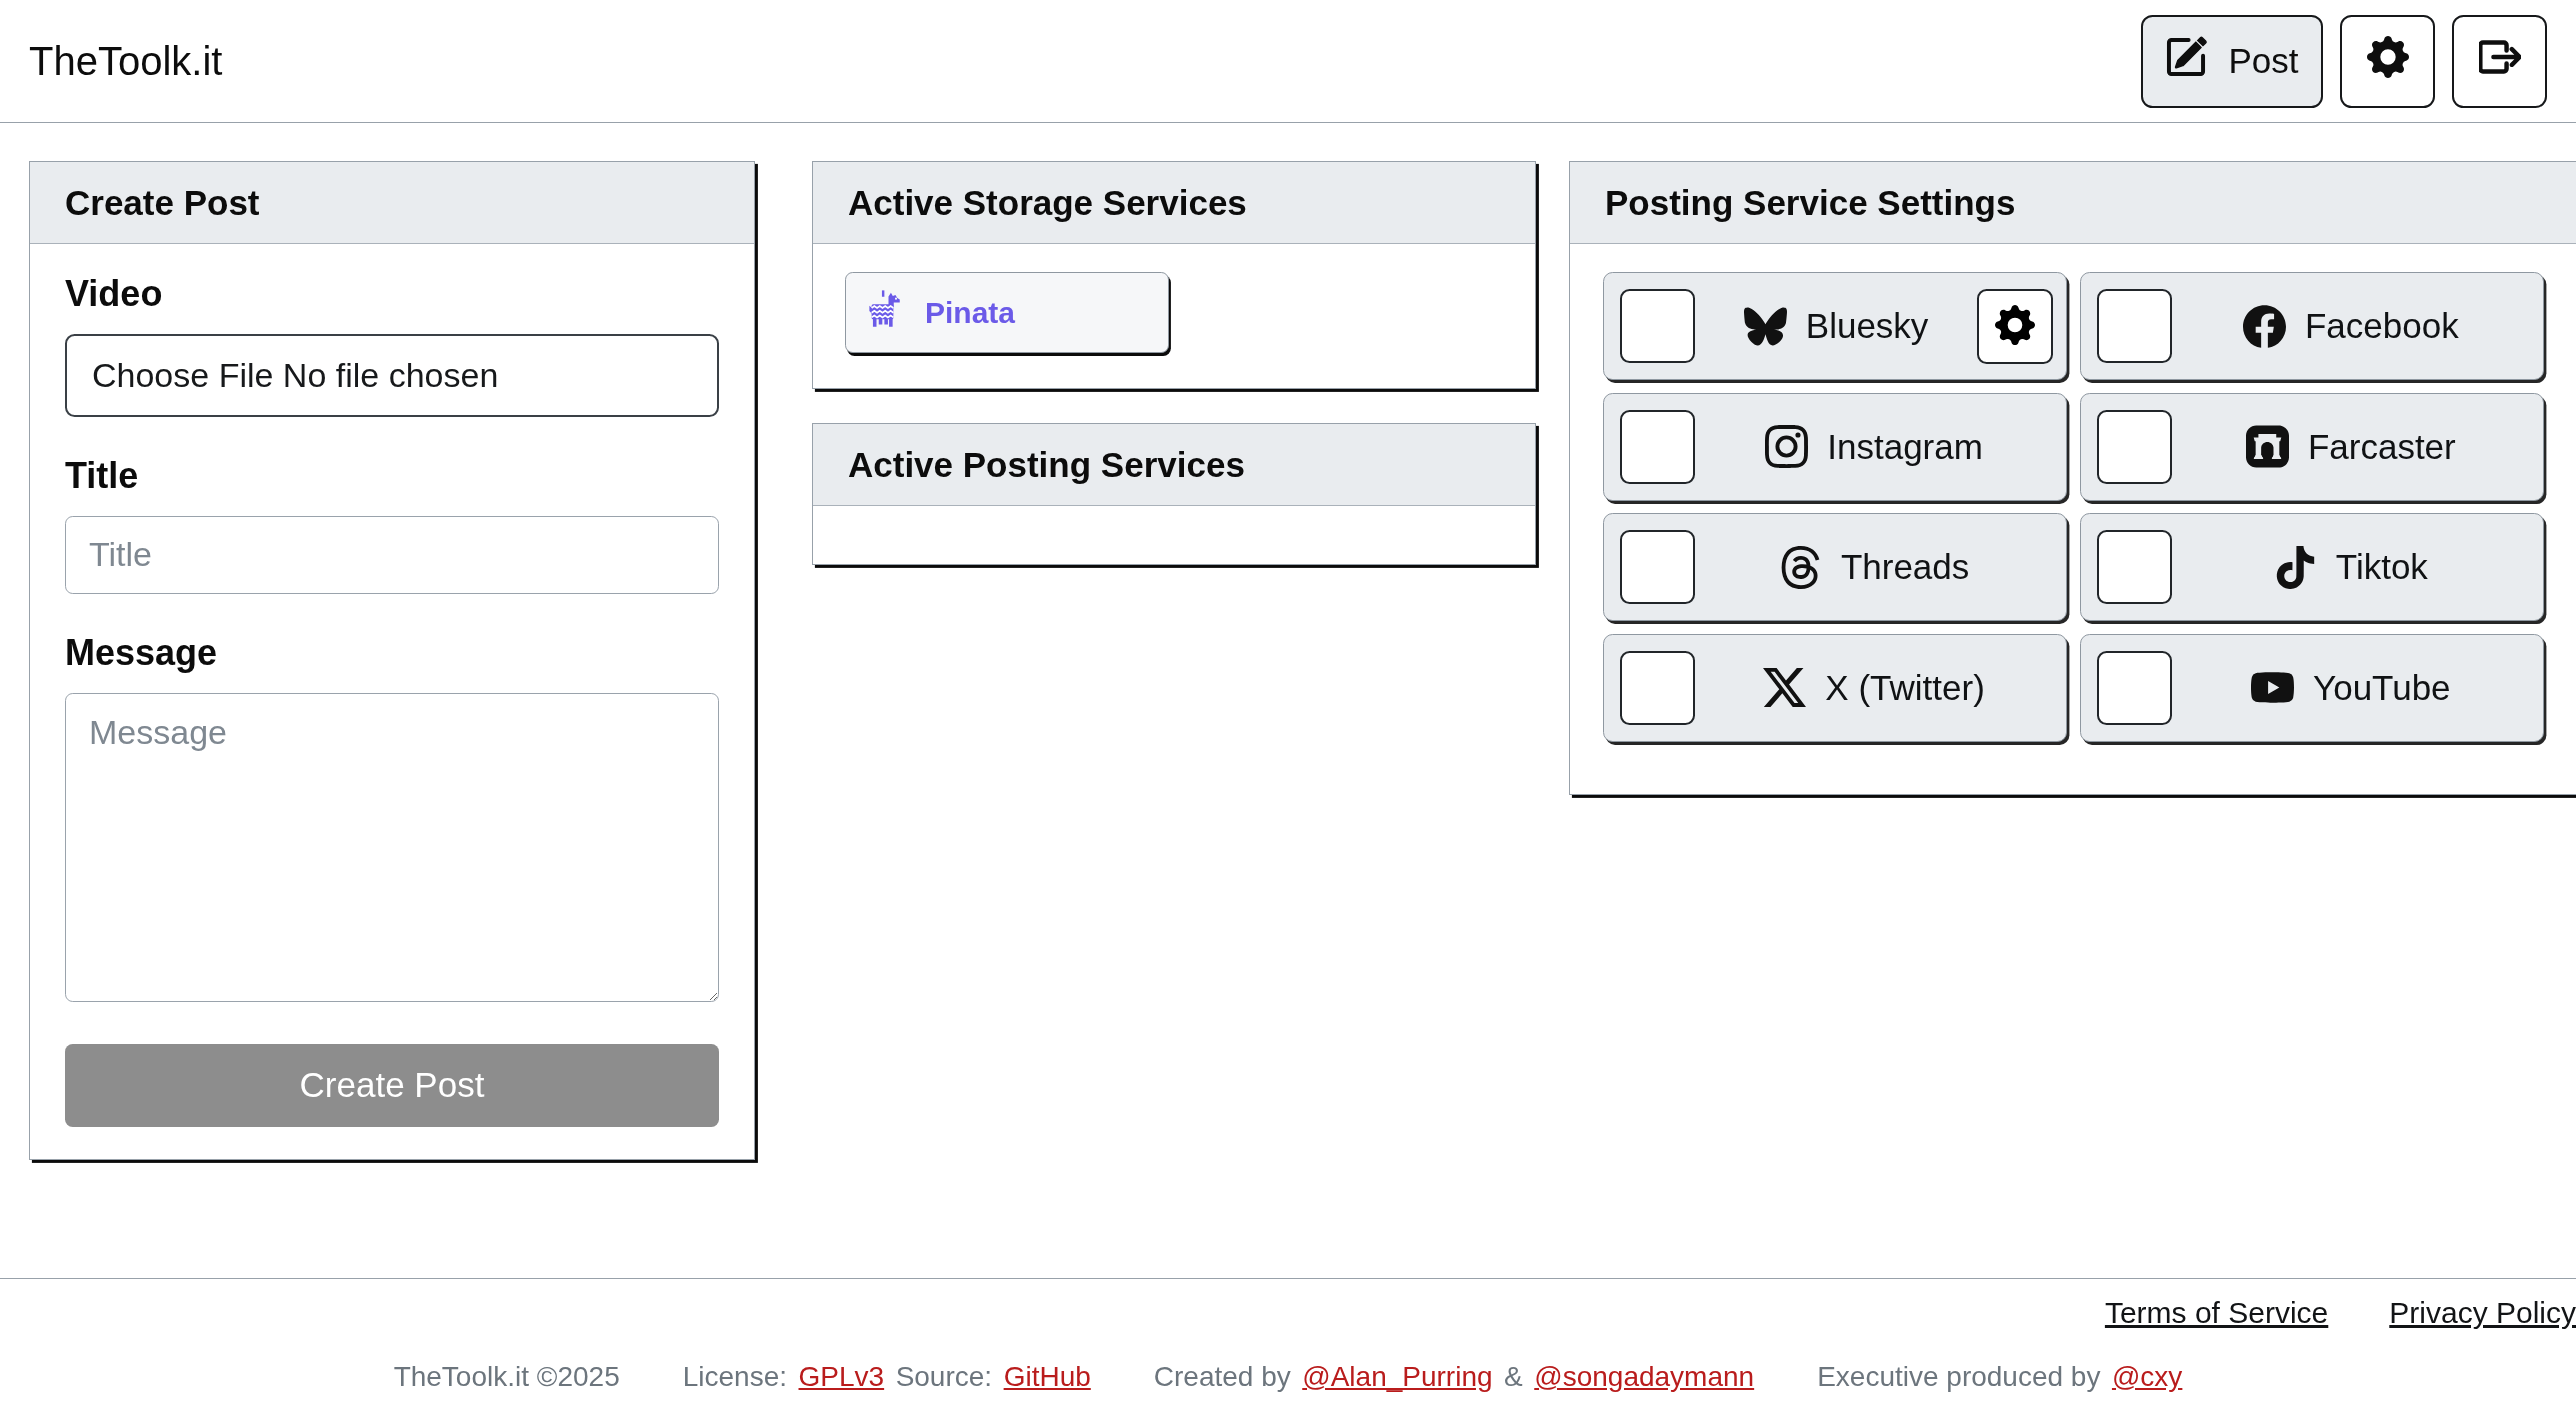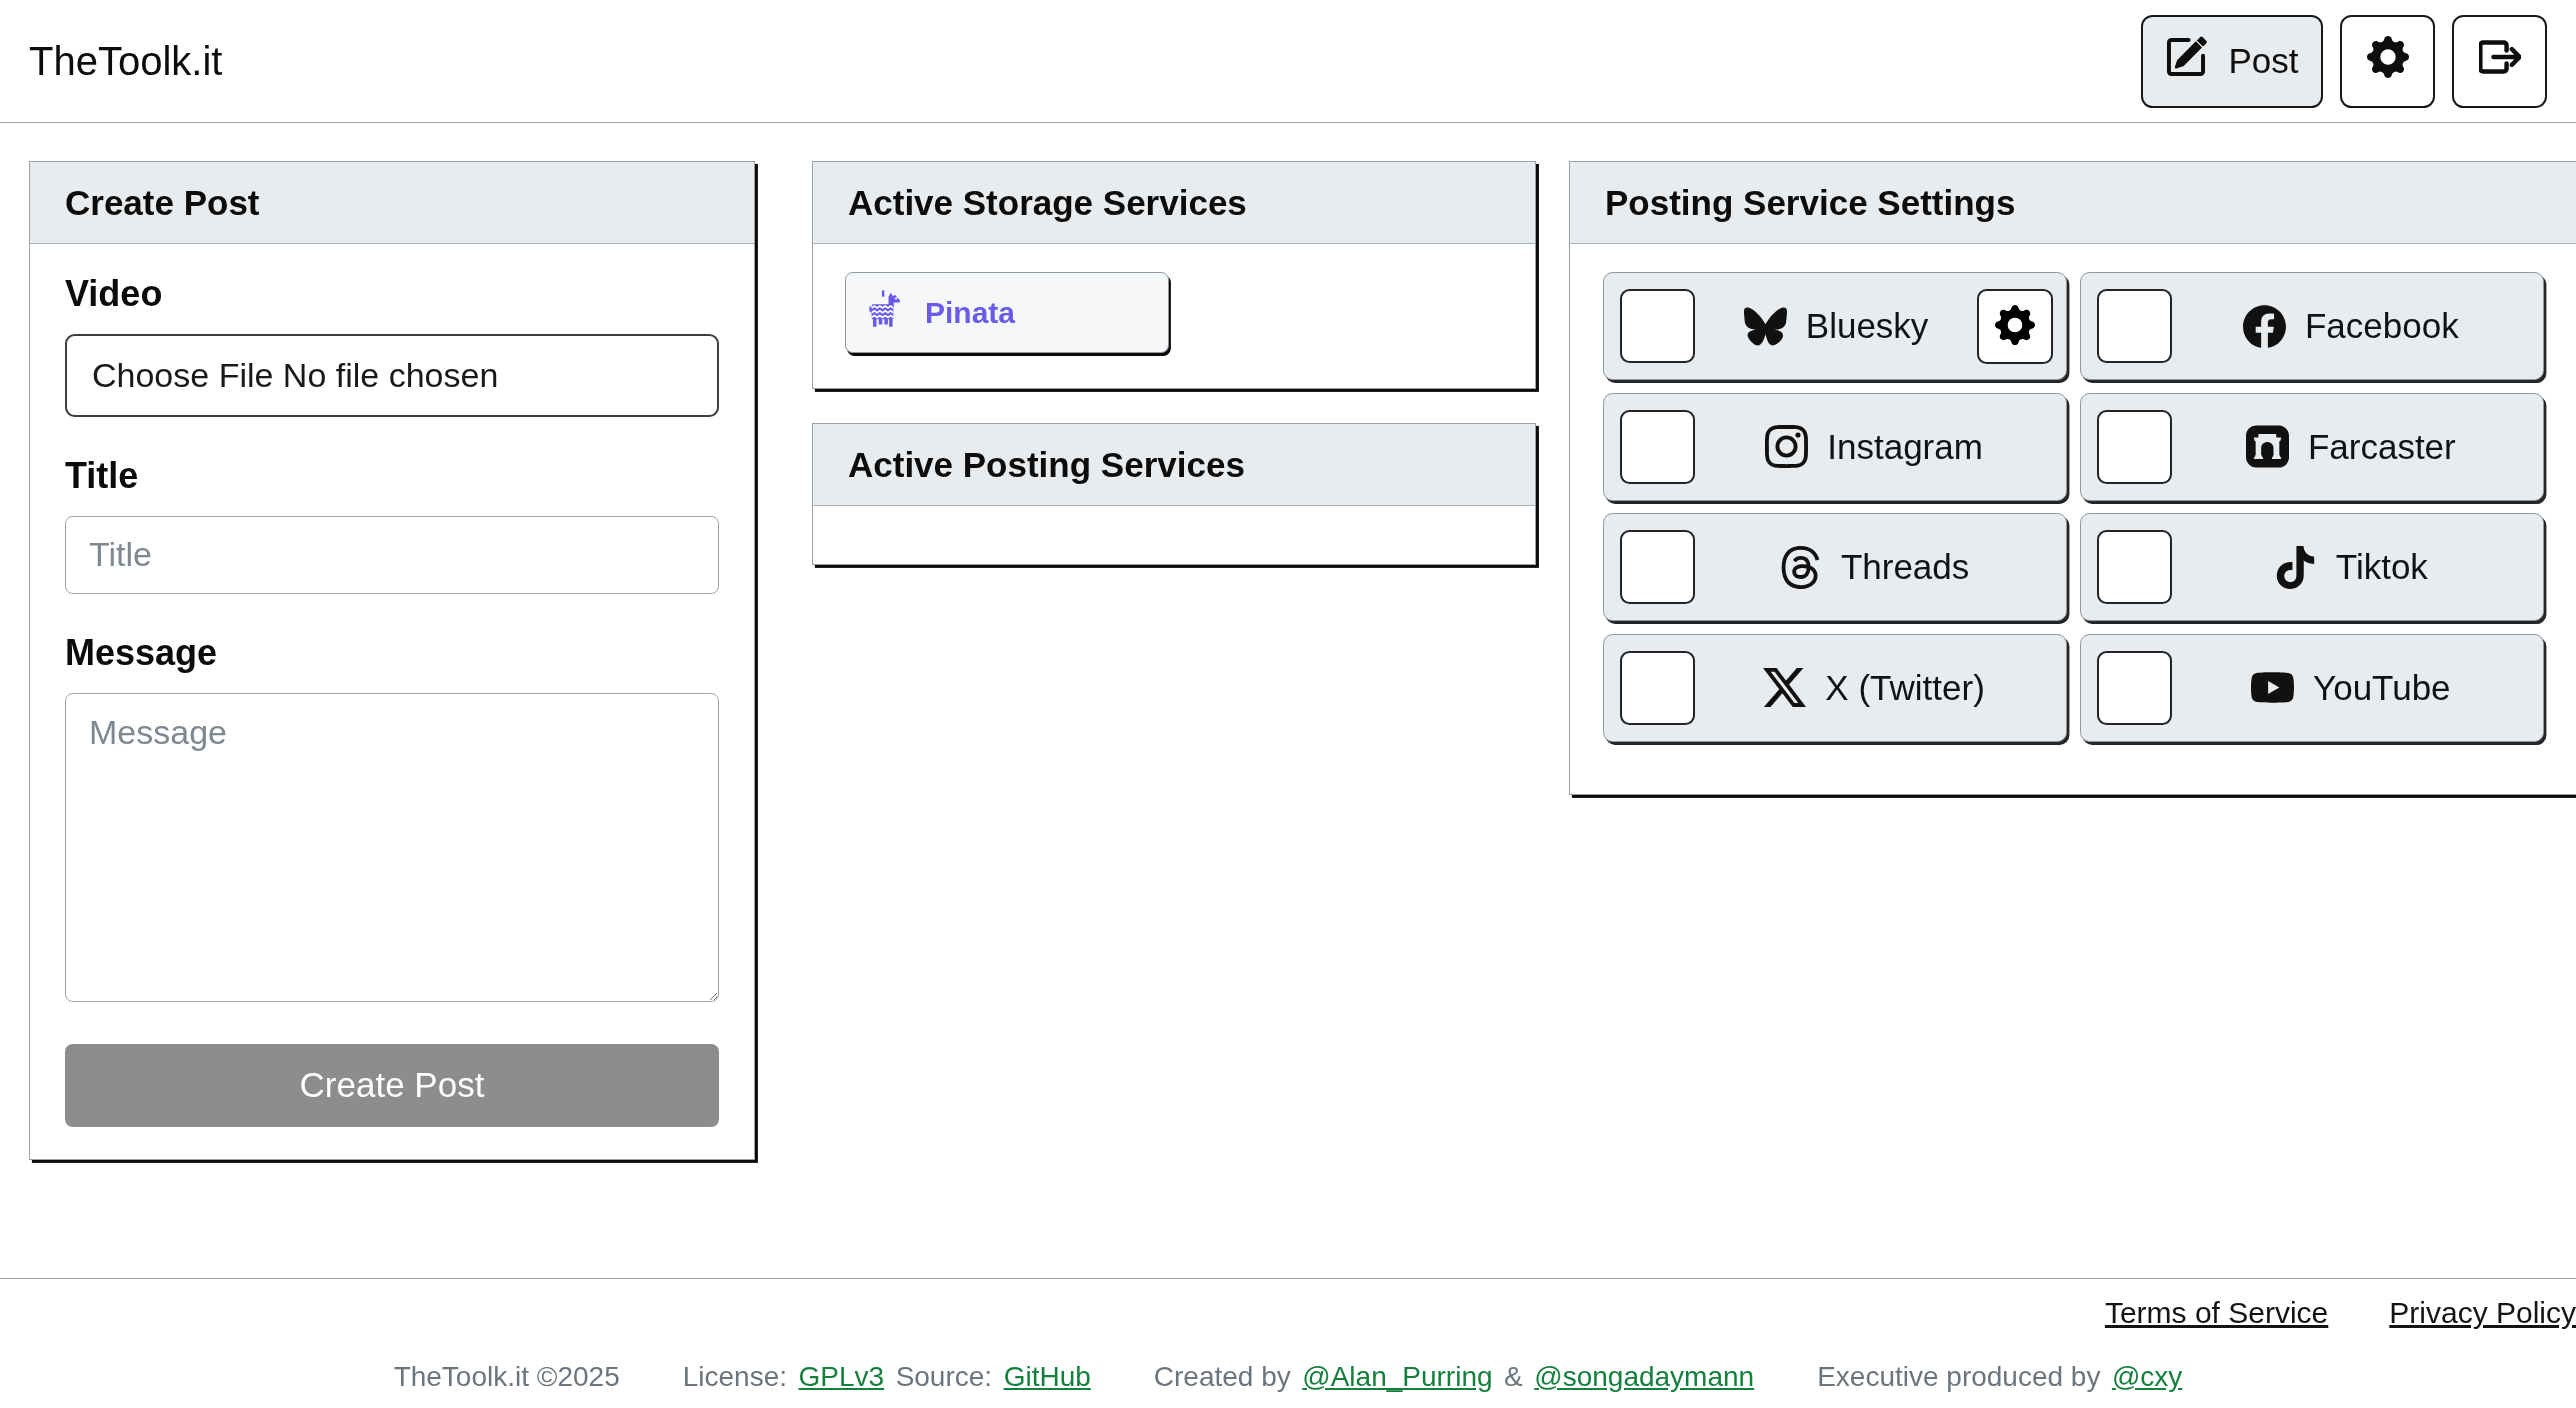--- a/index.html
+++ b/index.html
@@ -77,21 +77,21 @@
     display:flex;align-items:center;justify-content:center;cursor:pointer;box-sizing:border-box;padding:0;
   }
   .gear-btn svg{width:40px;height:40px;}
   
   .footer{position:absolute;left:0;right:0;top:1278px;border-top:1.9px solid #98a1aa;padding-top:17px;}
   .footer a{cursor:pointer;}
   .footer-links{display:flex;justify-content:flex-end;gap:61px;font-size:30px;}
   .footer-links a{color:#121416;text-decoration:underline;}
   .credits{margin-top:31px;display:flex;justify-content:center;gap:63px;font-size:28px;color:#6c757d;white-space:nowrap;}
   .credit-group{display:flex;gap:11.5px;align-items:baseline;}
-  .credits a{color:#15803d;text-decoration:underline;}
+  .credits a{color:#b91c1c;text-decoration:underline;}
 </style>
 </head>
 <body>
 
 <header class="app-header">
   <div class="brand">TheToolk.it</div>
   <div class="header-actions">
     <button class="hbtn post-btn">
       <span class="svgwrap"><svg viewBox="0 0 16 16" fill="currentColor" stroke="currentColor" stroke-width="0.5">
             <path d="M15.502 1.94a.5.5 0 0 1 0 .706L14.459 3.69l-2-2L13.502.646a.5.5 0 0 1 .707 0l1.293 1.293zm-1.75 2.456-2-2L4.939 9.21a.5.5 0 0 0-.121.196l-.805 2.414a.25.25 0 0 0 .316.316l2.414-.805a.5.5 0 0 0 .196-.12l6.813-6.814z"></path>

